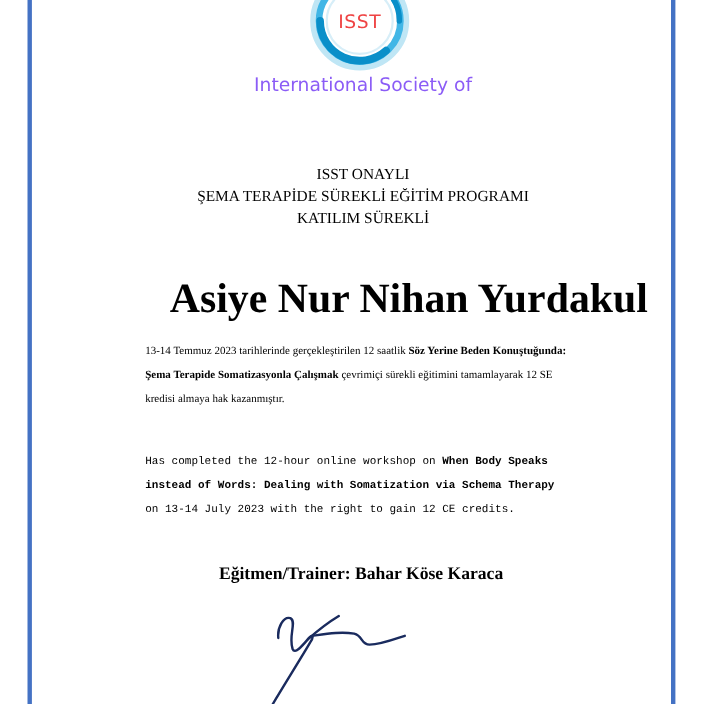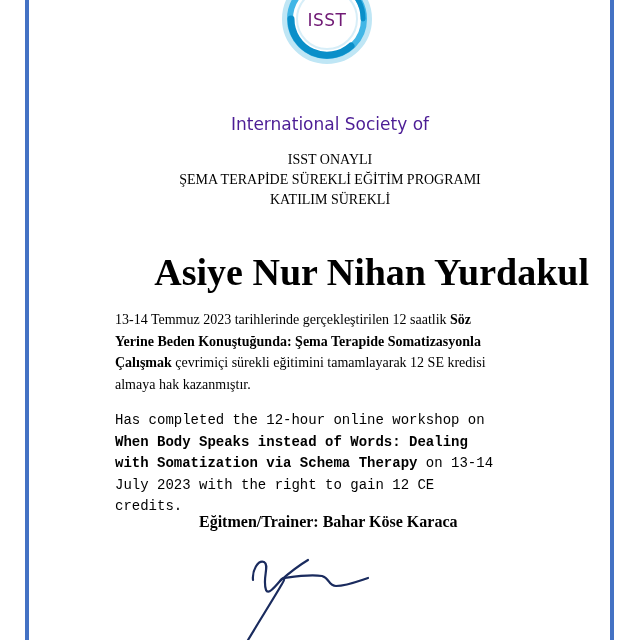--- a/index.html
+++ b/index.html
@@ -39,34 +39,33 @@
       height: 92px;
     }
     .logo-abbr {
       position: absolute;
       left: 297px;
       top: 10px;
       width: 60px;
       text-align: center;
       font-family: "DejaVu Sans", "Liberation Sans", sans-serif;
       font-size: 17px;
-      color: #701a75;
+      color: #ef4444;
       letter-spacing: 0.5px;
     }
     .logo-name {
       position: absolute;
       left: 200px;
       top: 68px;
       width: 260px;
       text-align: center;
       font-family: "DejaVu Sans", "Liberation Sans", sans-serif;
       font-size: 17px;
       line-height: 20px;
-      color: #4c1d95;
-      margin-top: 46px;
+      color: #8b5cf6;
     }
     .heading {
       position: absolute;
       left: 100px;
       top: 150px;
       width: 460px;
       text-align: center;
       font-weight: normal;
       font-size: 14px;
       line-height: 20px;
@@ -76,23 +75,23 @@
       left: 59px;
       top: 248px;
       width: 530px;
       text-align: right;
       font-weight: bold;
       font-size: 38px;
       line-height: 48px;
     }
     .para {
       position: absolute;
-      left: 115px;
+      left: 132px;
       width: 390px;
-      font-size: 14px;
+      font-size: 10px;
       line-height: 21.5px;
     }
     .para-tr { top: 309px; }
     .para-en { top: 410px; font-family: Liberation Mono, monospace; }
     .para b { font-weight: bold; }
     .trainer {
       position: absolute;
       left: 174px;
       top: 513px;
       font-weight: bold;

